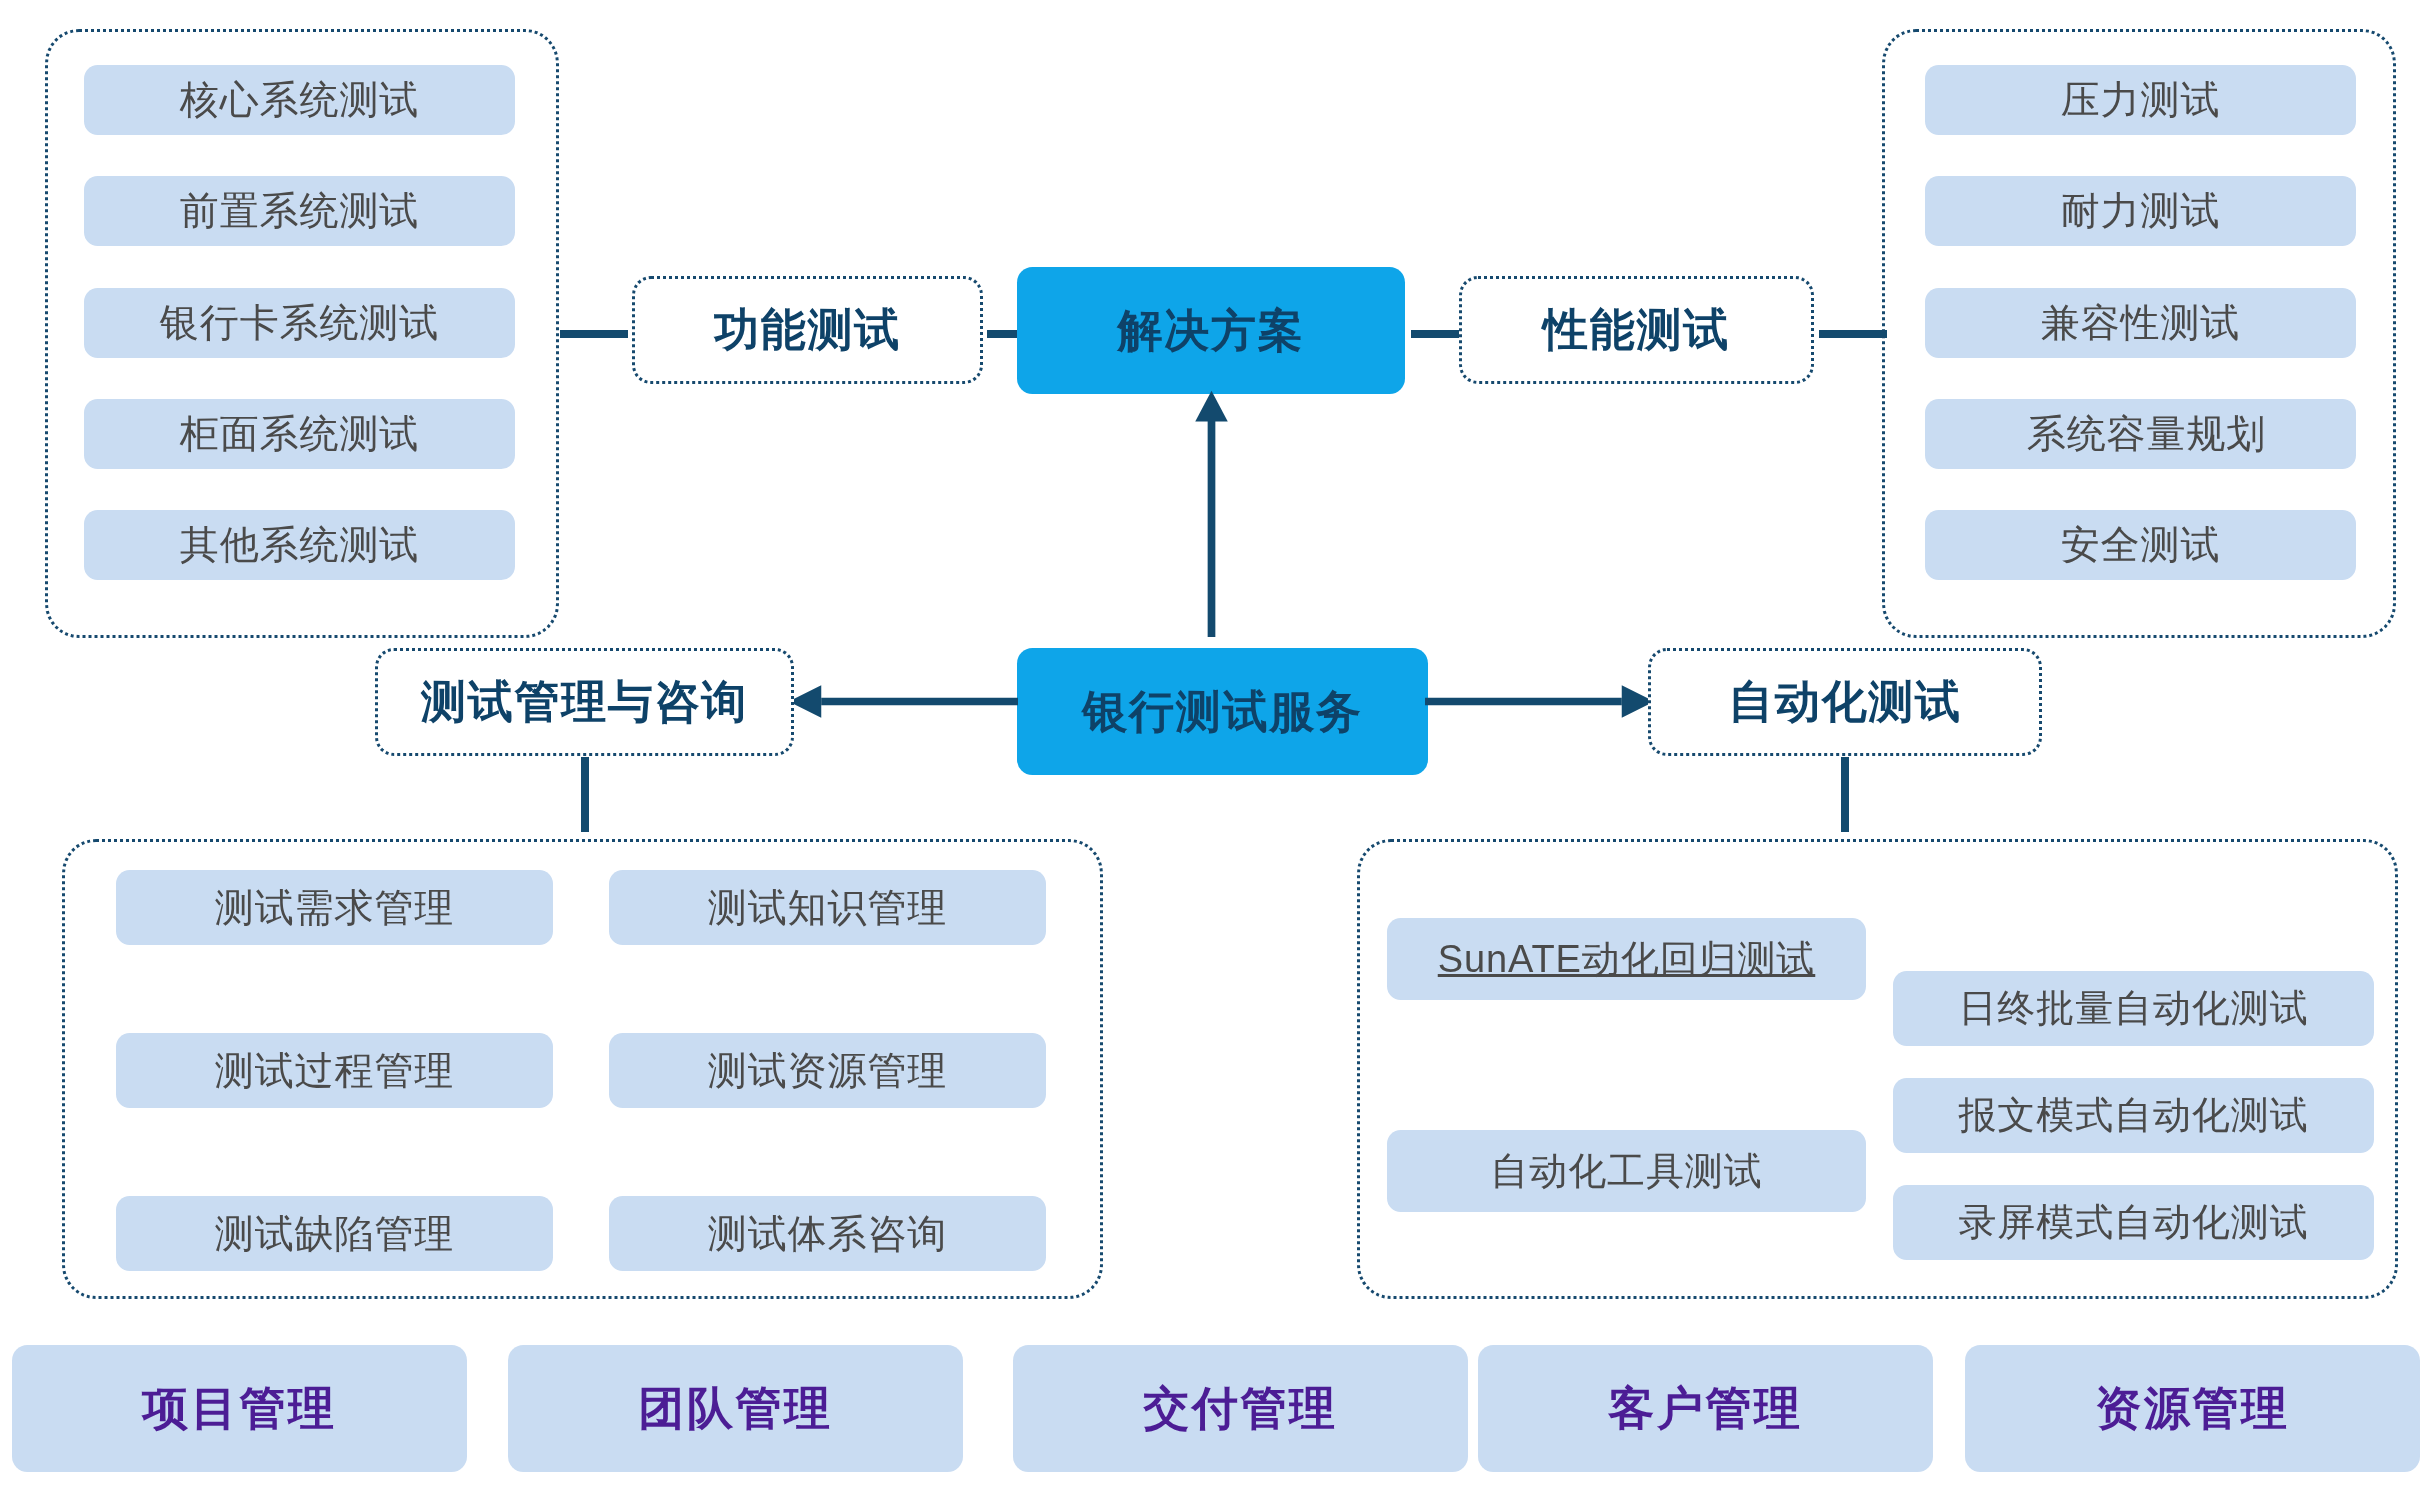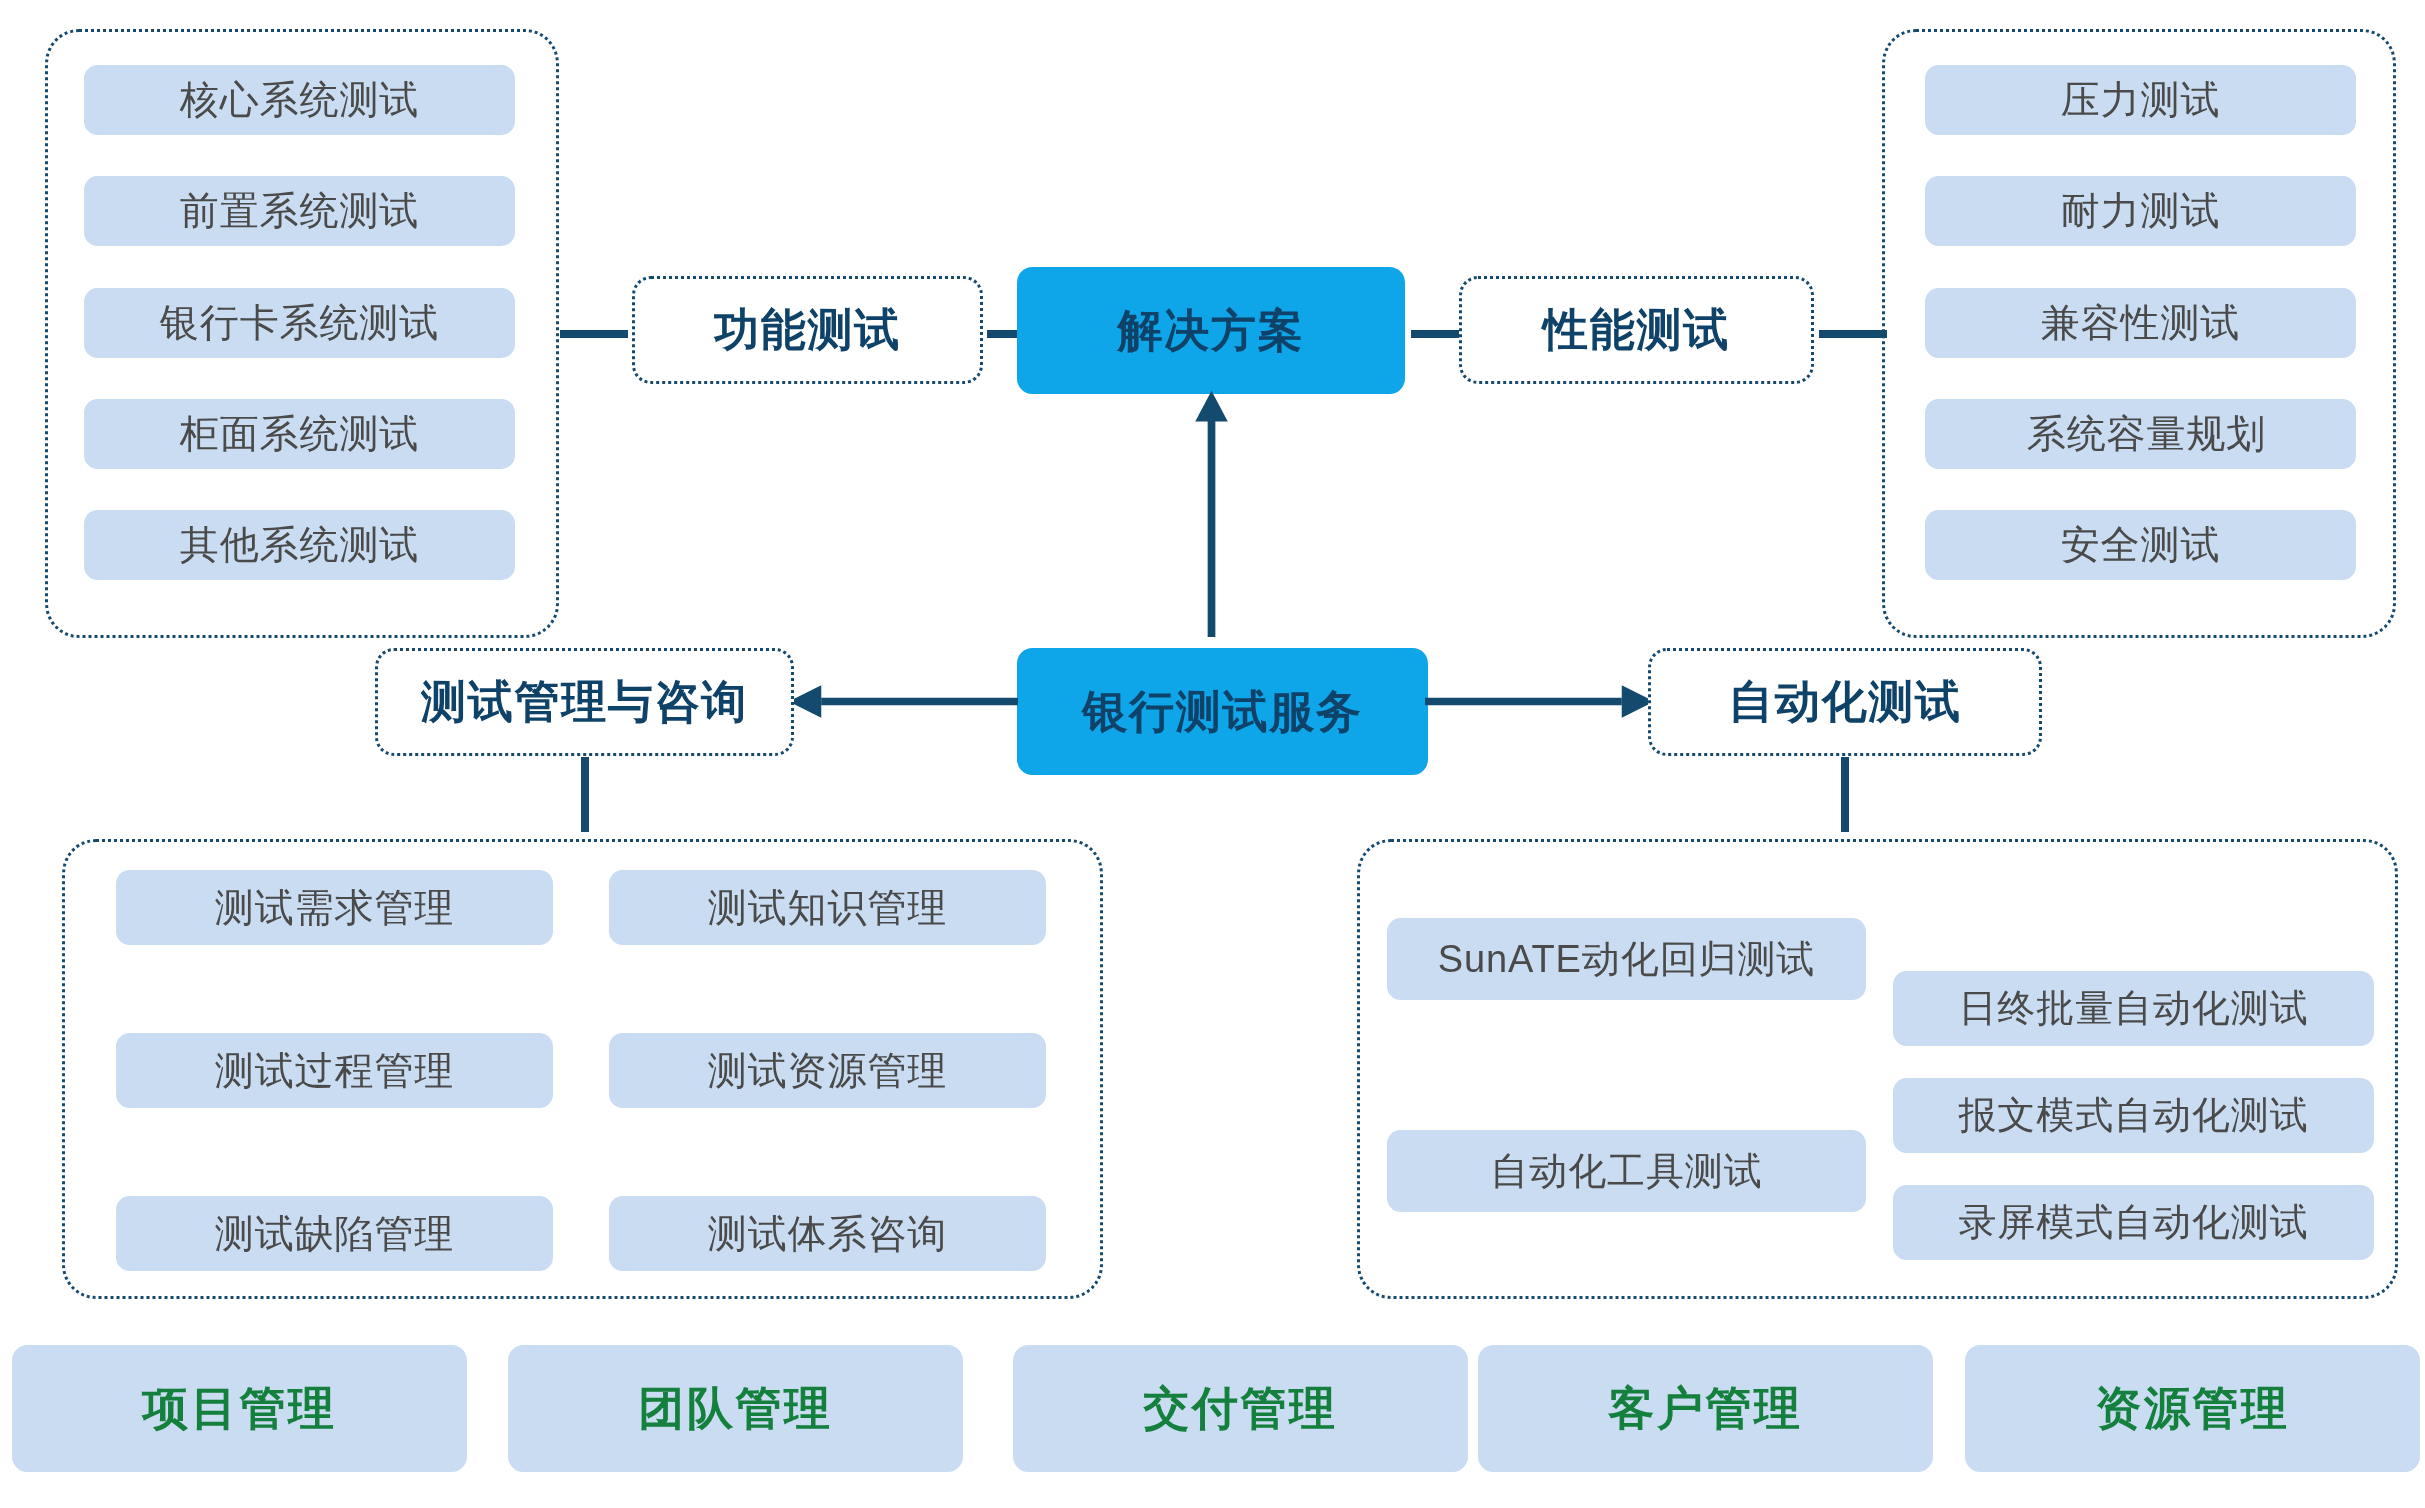--- a/index.html
+++ b/index.html
@@ -70,21 +70,21 @@
     white-space: nowrap;
   }
   .bottom-card {
     position: absolute;
     background: #C9DCF2;
     border-radius: 15.4px;
     box-sizing: border-box;
     display: flex;
     align-items: center;
     justify-content: center;
-    color: #15803d;
+    color: #4c1d95;
     font-size: 46px;
     font-weight: bold;
     letter-spacing: 2.6px;
     white-space: nowrap;
   }
 
   
   .conn-h {
     position: absolute;
     height: 7.7px;
@@ -171,21 +171,21 @@
   <div class="chip" style="left:116px; top:870px; width:437px; height:75px;">测试需求管理</div>
   <div class="chip" style="left:116px; top:1033px; width:437px; height:75px;">测试过程管理</div>
   <div class="chip" style="left:116px; top:1196px; width:437px; height:75px;">测试缺陷管理</div>
 
   <div class="chip" style="left:609px; top:870px; width:437px; height:75px;">测试知识管理</div>
   <div class="chip" style="left:609px; top:1033px; width:437px; height:75px;">测试资源管理</div>
   <div class="chip" style="left:609px; top:1196px; width:437px; height:75px;">测试体系咨询</div>
 
   <div class="dashed-group" style="left:1357px; top:839px; width:1041px; height:460px;"></div>
 
-  <div class="chip" style="left:1387px; top:918px; width:479px; height:82px; font-size:38px;">SunATE动化回归测试</div>
+  <div class="chip" style="left:1387px; top:918px; width:479px; height:82px; font-size:38px;text-decoration:underline;">SunATE动化回归测试</div>
   <div class="chip" style="left:1387px; top:1130px; width:479px; height:82px; font-size:38px;">自动化工具测试</div>
 
   <div class="chip" style="left:1893px; top:971px; width:481px; height:75px; font-size:38px;">日终批量自动化测试</div>
   <div class="chip" style="left:1893px; top:1078px; width:481px; height:75px; font-size:38px;">报文模式自动化测试</div>
   <div class="chip" style="left:1893px; top:1185px; width:481px; height:75px; font-size:38px;">录屏模式自动化测试</div>
 
   <div class="bottom-card" style="left:12px; top:1345px; width:455px; height:127px;">项目管理</div>
   <div class="bottom-card" style="left:508px; top:1345px; width:455px; height:127px;">团队管理</div>
   <div class="bottom-card" style="left:1005px; top:1345px; width:455px; height:127px;margin-left:8px;">交付管理</div>
   <div class="bottom-card" style="left:1478px; top:1345px; width:455px; height:127px;">客户管理</div>

